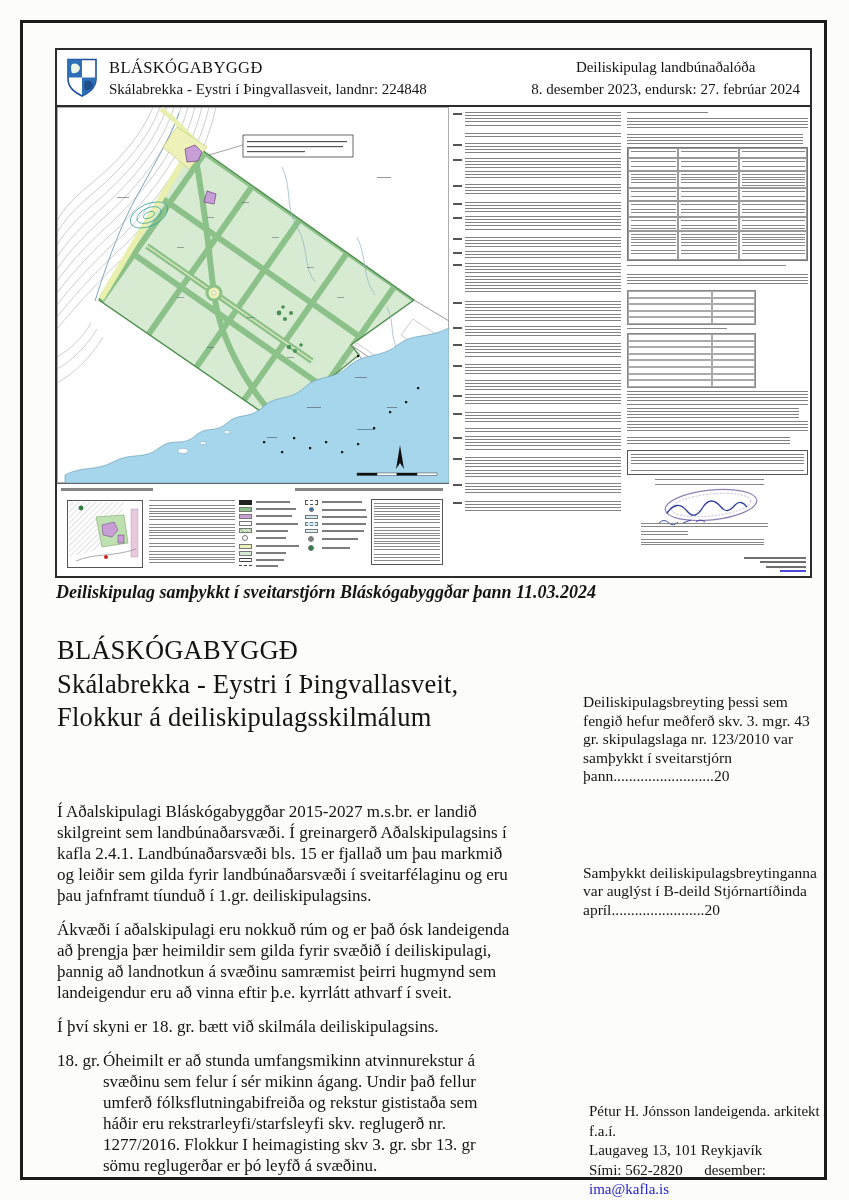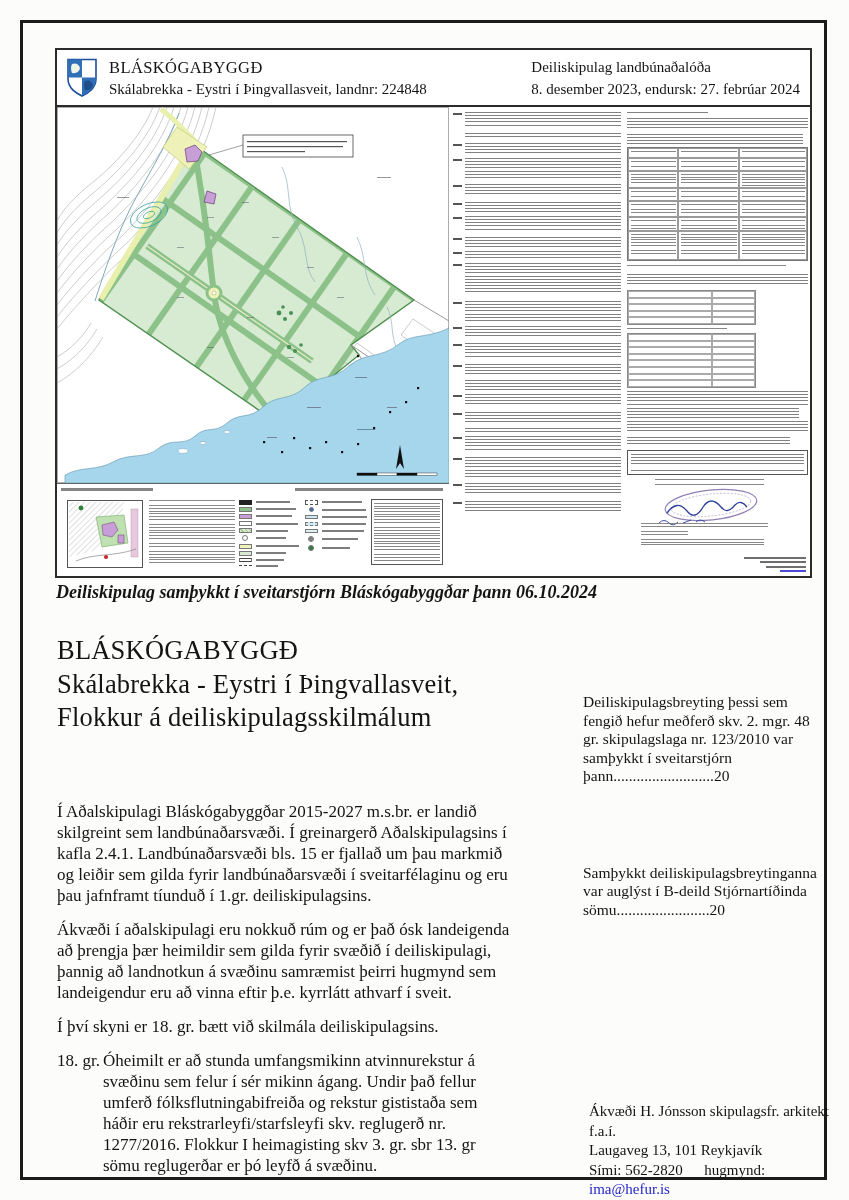--- a/index.html
+++ b/index.html
@@ -6,21 +6,21 @@
   .sheet{position:relative;width:849px;height:1200px;background:#fcfcfa;overflow:hidden;
          font-family:"Liberation Serif", serif;color:#141414;}
   .frame{position:absolute;left:20px;top:20px;width:801px;height:1154px;border:3.5px solid #1b1b1b;}
 
   
   .plan{position:absolute;left:55px;top:48px;width:753px;height:526px;border:2px solid #2b2b2b;background:#fff;}
   .plan-header{position:absolute;left:0;top:0;width:100%;height:57px;border-bottom:2px solid #2b2b2b;box-sizing:border-box;}
   .ph-left{position:absolute;left:52px;top:6px;line-height:1.4;}
   .ph-left .l1{font-size:16.5px;letter-spacing:.4px;}
   .ph-left .l2{font-size:15px;}
-  .ph-right{position:absolute;right:10px;top:7px;text-align:left;line-height:1.45;font-size:15px;}
+  .ph-right{position:absolute;right:10px;top:7px;text-align:center;line-height:1.45;font-size:15px;}
   .logo{position:absolute;left:9px;top:8px;}
 
   .mapsvg{position:absolute;left:0;top:57px;}
   .mapfoot{position:absolute;left:0;top:433px;width:392px;height:13px;border-top:1px solid #666;box-sizing:border-box;}
   .mf-l{position:absolute;left:4px;top:4px;width:92px;height:3px;background:#5c5c5c;opacity:.75;}
   .mf-r{position:absolute;right:6px;top:4px;width:148px;height:3px;background:#5c5c5c;opacity:.75;}
 
   .legendrow{position:absolute;left:0;top:446px;width:392px;height:76px;}
   .inset{position:absolute;left:10px;top:4px;width:74px;height:66px;border:1px solid #555;background:#fff;}
   .lg-text{position:absolute;left:92px;top:4px;width:86px;height:64px;}
@@ -554,52 +554,52 @@
       <div class="gx2" style="height:8px;width:68%;margin:2px 0 0 14px"></div>
       <div class="addr">
         <div style="width:62px"></div>
           <div style="width:46px"></div>
           <div style="width:40px"></div>
           <div class="blue" style="width:26px"></div>
       </div>
     </div>
   </div>
 
-  <div class="caption">Deiliskipulag samþykkt í sveitarstjórn Bláskógabyggðar þann 06.10.2024</div>
+  <div class="caption">Deiliskipulag samþykkt í sveitarstjórn Bláskógabyggðar þann 11.03.2024</div>
 
   <div class="titleblock">
     <div>BLÁSKÓGABYGGÐ</div>
     <div>Skálabrekka - Eystri í Þingvallasveit,</div>
     <div>Flokkur á deiliskipulagsskilmálum</div>
   </div>
 
   <div class="bodytext">
     <p>Í Aðalskipulagi Bláskógabyggðar 2015-2027 m.s.br. er landið skilgreint sem landbúnaðarsvæði.  Í greinargerð Aðalskipulagsins í kafla 2.4.1. Landbúnaðarsvæði bls. 15 er fjallað um þau markmið og leiðir sem gilda fyrir landbúnaðarsvæði í sveitarfélaginu og eru þau jafnframt tíunduð í 1.gr. deiliskipulagsins.</p>
     <p>Ákvæði í aðalskipulagi eru nokkuð rúm og er það ósk landeigenda að þrengja þær heimildir sem gilda fyrir svæðið í deiliskipulagi, þannig að landnotkun á svæðinu samræmist þeirri hugmynd sem landeigendur eru að vinna eftir þ.e. kyrrlátt athvarf í sveit.</p>
     <p>Í því skyni er 18. gr. bætt við skilmála deiliskipulagsins.</p>
     <div class="clause">
       <div class="cl-label">18. gr.</div>
       <div class="cl-text">Óheimilt er að stunda umfangsmikinn atvinnurekstur á svæðinu sem felur í sér mikinn ágang.  Undir það fellur umferð fólksflutningabifreiða og rekstur gististaða sem háðir eru rekstrarleyfi/starfsleyfi skv. reglugerð nr. 1277/2016. Flokkur I heimagisting skv 3. gr. sbr 13. gr sömu reglugerðar er þó leyfð á svæðinu.</div>
     </div>
   </div>
 
   <div class="approvals">
     <div class="blk1">
-      <span>Deiliskipulagsbreyting þessi sem fengið hefur meðferð skv. 2. mgr. 48 gr. skipulagslaga nr. 123/2010 var samþykkt í sveitarstjórn</span><br>
+      <span>Deiliskipulagsbreyting þessi sem fengið hefur meðferð skv. 3. mgr. 43 gr. skipulagslaga nr. 123/2010 var samþykkt í sveitarstjórn</span><br>
       <span>þann..........................20</span>
     </div>
     <div class="blk2">
       <span>Samþykkt deiliskipulagsbreytinganna var auglýst í B-deild Stjórnartíðinda</span><br>
-      <span>sömu........................20</span>
+      <span>apríl........................20</span>
     </div>
   </div>
 
   <div class="footerblock">
-    <div>Ákvæði H. Jónsson skipulagsfr. arkitekt f.a.í.</div>
+    <div>Pétur H. Jónsson landeigenda. arkitekt f.a.í.</div>
     <div>Laugaveg 13, 101 Reykjavík</div>
     <div>
       <span>Sími: 562-2820</span>
       <span style="display:inline-block;width:14px"></span>
-      <span>hugmynd:</span>
-      <span class="email">ima@hefur.is</span>
+      <span>desember:</span>
+      <span class="email">ima@kafla.is</span>
     </div>
   </div>
 </div>
 
 </body></html>

